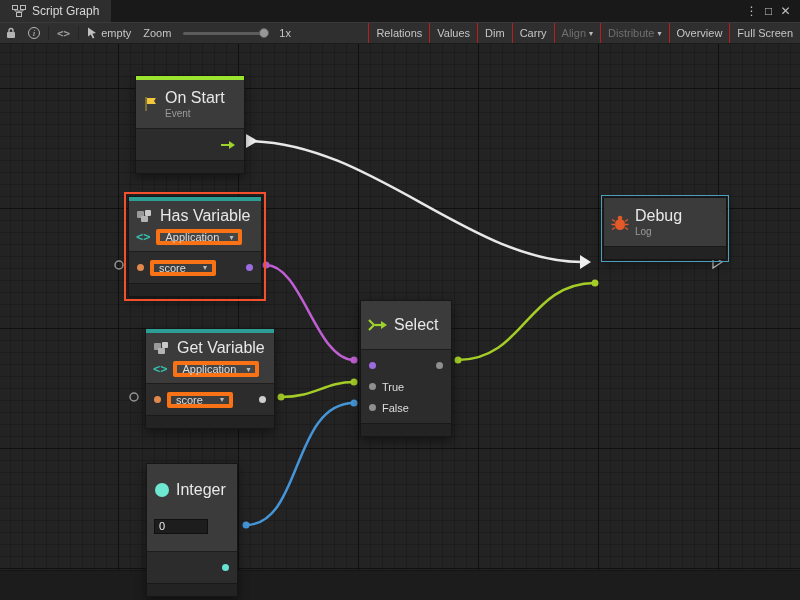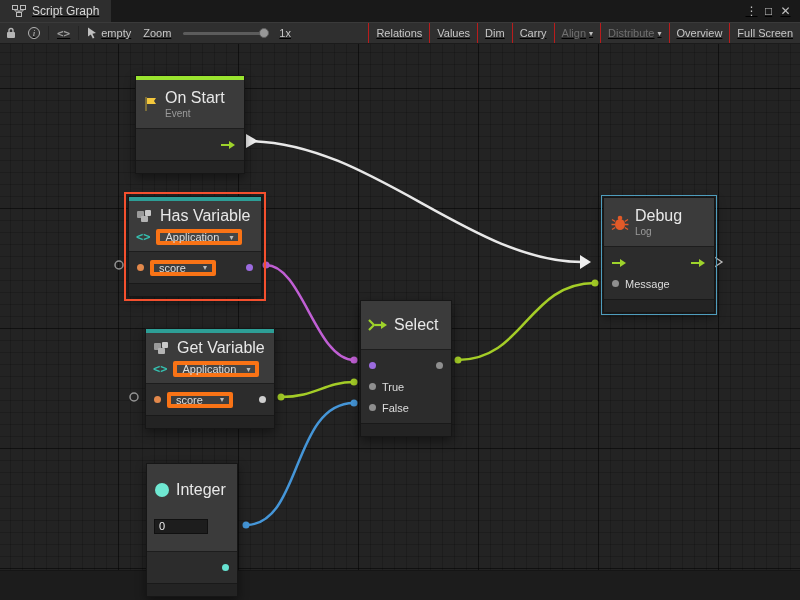--- a/index.html
+++ b/index.html
@@ -1,17 +1,17 @@
 <!DOCTYPE html>
 <html><head>
 <meta charset="utf-8">
 <style>
   * { box-sizing: border-box; margin: 0; padding: 0; }
   body { margin: 0; background: #111; font-family: "Liberation Sans", sans-serif; }
-  .window { position: relative; width: 800px; height: 600px; background: #232323; overflow: hidden; text-decoration: underline; }
+  .window { position: relative; width: 800px; height: 600px; background: #232323; overflow: hidden; }
 
   
   .titlebar { height: 22px; background: #191919; display: flex; align-items: stretch; }
   .tab { display: flex; align-items: center; gap: 6px; padding: 0 12px; background: #2e2e2e; color: #d8d8d8; font-size: 12px; }
   .titlebar-controls { margin-left: auto; display: flex; align-items: center; padding-right: 6px; color: #c2c2c2; }
   .tb-ctrl { width: 17px; text-align: center; font-size: 12px; }
 
   
   .toolbar { height: 22px; background: #2f2f2f; border-top: 1px solid #3a3a3a; border-bottom: 1px solid #1b1b1b; display: flex; align-items: center; font-size: 11px; color: #c6c6c6; }
   .tool-item { display: flex; align-items: center; gap: 4px; padding: 0 6px; height: 100%; }
@@ -309,47 +309,31 @@
         </div>
       </div>
       <div class="nbody">
         <div class="prow end">
           <span class="dot cyan"></span>
         </div>
       </div>
       <div class="nfoot"></div>
     </div>
 
-    <div class="node focus" style="left:603px; top:153px; width:112px;">
+    <div class="node focus" style="left:603px; top:153px; width:124px;">
       <div class="nhead nh-tall">
         <div class="hrow">
           <svg width="18" height="17" viewBox="0 0 18 17">
             <circle cx="9" cy="4" r="2.3" fill="#e25a28"></circle>
             <ellipse cx="9" cy="10.5" rx="5" ry="5.5" fill="#e25a28"></ellipse>
             <path d="M4.2,7.5 L1,5.5 M4,10.5 H0.5 M4.2,13.5 L1,15.5 M13.8,7.5 L17,5.5 M14,10.5 H17.5 M13.8,13.5 L17,15.5" stroke="#e25a28" stroke-width="1.3"></path>
           </svg>
           <div class="titles">
             <span class="ntitle">Debug</span>
             <span class="nsub">Log</span>
           </div>
         </div>
       </div>
-      <div class="nbody">
-        <div class="prow between">
-          <svg width="15" height="10" viewBox="0 0 15 10">
-            <path d="M0,5 H8" stroke="#9ed32b" stroke-width="2"></path>
-            <path d="M8,1 L14,5 L8,9 Z" fill="#9ed32b"></path>
-          </svg>
-          <svg width="15" height="10" viewBox="0 0 15 10">
-            <path d="M0,5 H8" stroke="#9ed32b" stroke-width="2"></path>
-            <path d="M8,1 L14,5 L8,9 Z" fill="#9ed32b"></path>
-          </svg>
-        </div>
-        <div class="prow">
-          <span class="dot gray"></span>
-          <span>Message</span>
-        </div>
-      </div>
       <div class="nfoot"></div>
     </div>
 
   </div>
 </div>
 
 </body></html>

